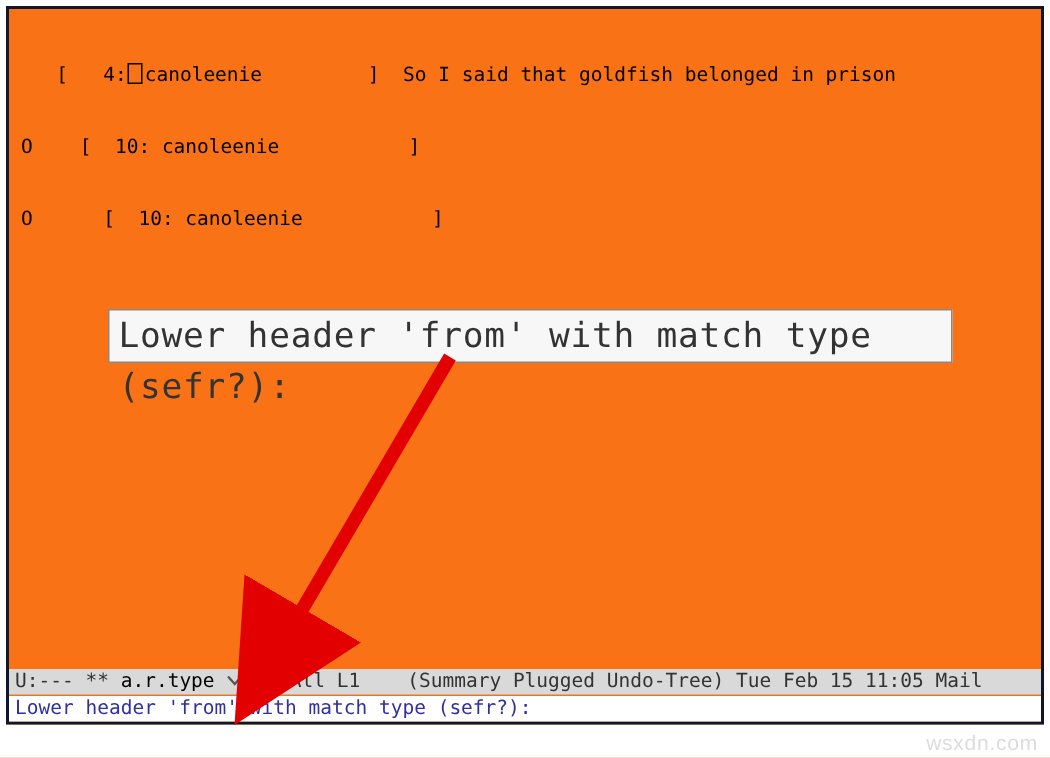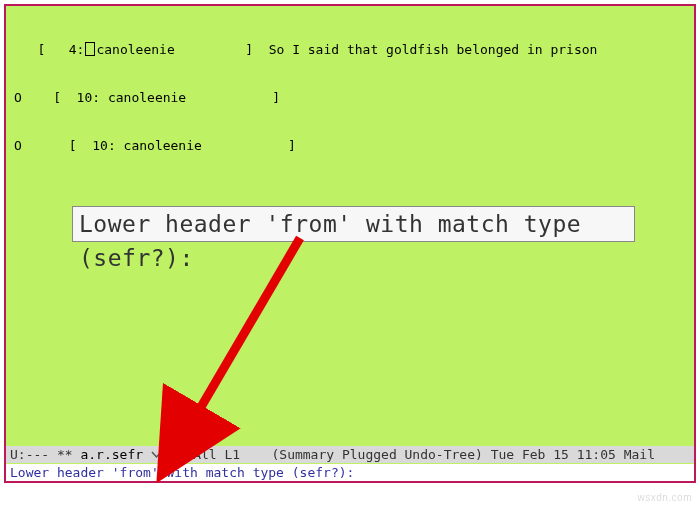--- a/index.html
+++ b/index.html
@@ -13,22 +13,22 @@
     color: #000;
     position: relative;
     overflow: hidden;
   }
   .frame {
     position: absolute;
     left: 4px;
     top: 4px;
     right: 4px;
     bottom: 22px;
-    border: 2px solid #be185d;
-    background: #bef264;
+    border: 2px solid #0f172a;
+    background: #f97316;
   }
   .msg-list {
     position: absolute;
     left: 8px;
     top: 4px;
     right: 8px;
     white-space: pre;
     line-height: 16px;
   }
   .msg-list .cursor-box {
@@ -77,21 +77,21 @@
     line-height: 17px;
     padding-left: 4px;
     color: #3030a0;
     white-space: pre;
   }
   .watermark {
     position: absolute;
     right: 8px;
     bottom: 2px;
     font-family: sans-serif;
-    font-size: 10px;
+    font-size: 14px;
     color: #dcdcdc;
     letter-spacing: 0.5px;
   }
   .arrow {
     position: absolute;
     left: 0;
     top: 0;
     pointer-events: none;
   }
 </style>
@@ -103,21 +103,21 @@
   <div class="msg-list">
     <div><span>   [   4:</span><span class="cursor-box"></span><span>canoleenie</span><span>         ]  So I said that goldfish belonged in prison</span></div>
     <div><span>O    [  10: canoleenie           ]</span></div>
     <div><span>O      [  10: canoleenie           ]</span></div>
   </div>
 
   <div class="callout">
     <span>Lower header 'from' with match type (sefr?):</span>
   </div>
 
-  <div class="modeline"><span>U:--- </span><span>**</span><span class="fname"> a.r.sefr </span><svg width="11" height="11" style="vertical-align:-1px">
+  <div class="modeline"><span>U:--- </span><span>**</span><span class="fname"> a.r.type </span><svg width="11" height="11" style="vertical-align:-1px">
         <polyline points="1,3 5.5,8 10,3" fill="none" stroke="#555" stroke-width="1.5"></polyline>
       </svg><span>    All L1    (Summary Plugged Undo-Tree) Tue Feb 15 11:05 Mail</span></div>
 
   <div class="minibuf"><span>Lower header 'from' with match type (sefr?):</span></div>
 
 </div>
 
 <svg class="arrow" width="700" height="505">
   <defs>
     <marker id="ah" markerWidth="10" markerHeight="10" refX="7" refY="5" orient="auto">

